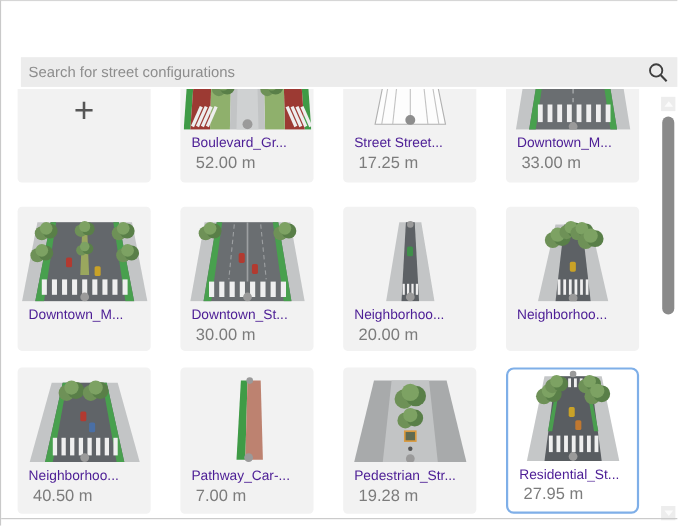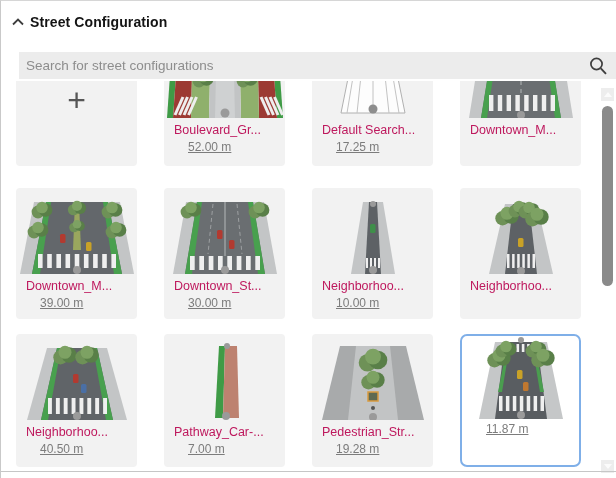--- a/index.html
+++ b/index.html
@@ -23,45 +23,37 @@
   .row1{height:85px;margin-bottom:22px;}
   .row2{height:131px;margin-bottom:15px;}
   .row3{height:133px;}
   .tile{background:#f2f2f2;border-radius:4px;overflow:hidden;box-sizing:border-box;cursor:pointer;position:relative;}
   .row1 .tile{border-radius:0 0 4px 4px;}
   .tile.selected{background:#ffffff;border:2px solid var(--sel,#7fafe8);border-radius:7px;}
   .thumb-wrap{height:86px;display:flex;align-items:flex-end;justify-content:center;overflow:hidden;}
   .row1 .thumb-wrap{height:37px;align-items:flex-start;}
   .row1 .thumb-wrap svg{margin-top:-58px;}
   .tile.selected .thumb-wrap{height:83px;}
-  .tname{margin:5px 0 0 10px;font-size:12.5px;color:#be185d;white-space:nowrap;overflow:hidden;}
-  .tsize{margin:3px 0 0 24px;font-size:12px;color:#7c7c7c;white-space:nowrap;text-decoration:underline;}
+  .tname{margin:5px 0 0 10px;font-size:12.5px;color:#4c1d95;white-space:nowrap;overflow:hidden;}
+  .tsize{margin:3px 0 0 14px;font-size:15px;color:#7c7c7c;white-space:nowrap;}
   .plus{width:100%;text-align:center;margin-top:0px;font-size:32px;font-weight:300;color:#565656;line-height:38px;}
   
   #scrollbar{position:absolute;right:1px;top:80px;width:15px;height:391px;}
   #scroll-up{position:absolute;right:2px;top:87px;width:13px;height:13px;background:#ededed;display:flex;align-items:center;justify-content:center;cursor:pointer;}
   #scroll-up::after{content:"";border-left:4px solid transparent;border-right:4px solid transparent;border-bottom:5px solid #fbfbfb;}
   #scroll-down{position:absolute;right:2px;top:459px;width:13px;height:13px;background:#ededed;display:flex;align-items:center;justify-content:center;cursor:pointer;}
   #scroll-down::after{content:"";border-left:4px solid transparent;border-right:4px solid transparent;border-top:5px solid #fbfbfb;}
   #scroll-thumb{position:absolute;right:3px;top:105px;width:11px;height:180px;background:#8a8a8a;border-radius:5.5px;cursor:pointer;}
   #bottom-line{position:absolute;left:0;top:470px;width:616px;height:1px;background:#c6c6c6;}
 </style>
 </head>
 <body>
 
 <div id="panel">
 
-  <div id="section-header">
-    <span id="chevron">
-      <svg width="12" height="8" viewBox="0 0 12 8">
-          <polyline points="1,6.5 6,1.5 11,6.5" fill="none" stroke="#3e3e3e" stroke-width="1.8"></polyline>
-        </svg>
-    </span>
-    <span id="section-title">Street Configuration</span>
-  </div>
 
   <div id="search-box">
     <input id="search-input" type="text" placeholder="Search for street configurations" style="">
     <span id="search-icon">
       <svg width="22" height="22" viewBox="0 0 22 22">
         <circle cx="9.5" cy="9" r="5.6" fill="none" stroke="#3f3f3f" stroke-width="1.7"></circle>
         <line x1="13.8" y1="13.4" x2="19" y2="18.8" stroke="#3f3f3f" stroke-width="1.9"></line>
       </svg>
     </span>
   </div>
@@ -113,21 +105,21 @@
             <svg width="80" height="95" viewBox="0 0 80 95">
               <polygon points="25,6 55,6 72,90 8,90" fill="#fdfdfd" stroke="#b0b0b0" stroke-width="1"></polygon>
               <line x1="28" y1="6" x2="14" y2="90" stroke="#c2c2c2"></line>
               <line x1="52" y1="6" x2="66" y2="90" stroke="#c2c2c2"></line>
               <line x1="33" y1="6" x2="24" y2="90" stroke="#c2c2c2"></line>
               <line x1="47" y1="6" x2="56" y2="90" stroke="#c2c2c2"></line>
               <line x1="40" y1="6" x2="40" y2="90" stroke="#c2c2c2"></line>
               <circle cx="40" cy="86" r="4.5" fill="#8d8d8d"></circle>
             </svg>
           </div>
-          <div class="tname">Default Search...</div>
+          <div class="tname">Street Street...</div>
           <div class="tsize">17.25 m</div>
         </div>
         <div class="tile">
           <div class="thumb-wrap">
             <svg width="108" height="95" viewBox="0 0 108 95">
               <polygon points="14,21 94,21 106,95 2,95" fill="#c3c5c6"></polygon>
               <polygon points="26,21 82,21 94,95 14,95" fill="#6a6e71"></polygon>
               <polygon points="26,21 31,21 20,95 14,95" fill="#48a04e"></polygon>
               <polygon points="77,21 82,21 94,95 88,95" fill="#48a04e"></polygon>
               <line x1="54" y1="21" x2="54" y2="70" stroke="#9da0a2" stroke-width="1.5" stroke-dasharray="5 4"></line>
@@ -142,20 +134,21 @@
               <rect x="39.6" y="72" width="4.4" height="16" fill="#efefef"></rect>
               <rect x="48.4" y="72" width="4.4" height="16" fill="#efefef"></rect>
               <rect x="57.2" y="72" width="4.4" height="16" fill="#efefef"></rect>
               <rect x="66.0" y="72" width="4.4" height="16" fill="#efefef"></rect>
               <rect x="74.8" y="72" width="4.4" height="16" fill="#efefef"></rect>
               <rect x="83.6" y="72" width="4.4" height="16" fill="#efefef"></rect>
               <circle cx="54" cy="92" r="4" fill="#9a9a9a"></circle>
             </svg>
           </div>
           <div class="tname">Downtown_M...</div>
+          <div class="tsize">33.00 m</div>
         </div>
       </div>
     <div class="grid-row row2" id="grid-row-2">
         <div class="tile">
           <div class="thumb-wrap">
             <svg width="118" height="78" viewBox="0 0 118 78">
               <polygon points="16,6 102,6 116,78 2,78" fill="#c3c5c6"></polygon>
               <polygon points="28,6 90,6 104,78 14,78" fill="#63676b"></polygon>
               <polygon points="28,6 33,6 22,78 14,78" fill="#48a04e"></polygon>
               <polygon points="85,6 90,6 104,78 96,78" fill="#48a04e"></polygon>
@@ -186,21 +179,20 @@
               <rect x="47.5" y="58" width="4.6" height="14" fill="#efefef"></rect>
               <rect x="56.7" y="58" width="4.6" height="14" fill="#efefef"></rect>
               <rect x="65.9" y="58" width="4.6" height="14" fill="#efefef"></rect>
               <rect x="75.1" y="58" width="4.6" height="14" fill="#efefef"></rect>
               <rect x="84.2" y="58" width="4.6" height="14" fill="#efefef"></rect>
               <rect x="93.4" y="58" width="4.6" height="14" fill="#efefef"></rect>
               <circle cx="59" cy="74" r="4" fill="#9a9a9a"></circle>
             </svg>
           </div>
           <div class="tname">Downtown_M...</div>
-          <div class="tsize">39.00 m</div>
         </div>
         <div class="tile">
           <div class="thumb-wrap">
             <svg width="108" height="78" viewBox="0 0 108 78">
               <polygon points="15,6 93,6 106,78 2,78" fill="#c3c5c6"></polygon>
               <polygon points="26,6 82,6 94,78 14,78" fill="#6a6e71"></polygon>
               <polygon points="26,6 31,6 21,78 14,78" fill="#48a04e"></polygon>
               <polygon points="77,6 82,6 94,78 87,78" fill="#48a04e"></polygon>
               <line x1="54" y1="6" x2="54" y2="60" stroke="#9da0a2" stroke-width="1.5"></line>
               <line x1="42" y1="8" x2="37" y2="58" stroke="#9da0a2" stroke-width="1" stroke-dasharray="4 3"></line>
@@ -235,21 +227,21 @@
               <rect x="27" y="28" width="5.5" height="9" rx="1.5" fill="#3f8f4a"></rect>
               <rect x="23.0" y="62" width="2.0" height="10" fill="#efefef"></rect>
               <rect x="27.0" y="62" width="2.0" height="10" fill="#efefef"></rect>
               <rect x="31.0" y="62" width="2.0" height="10" fill="#efefef"></rect>
               <rect x="35.0" y="62" width="2.0" height="10" fill="#efefef"></rect>
               <circle cx="30" cy="8" r="3" fill="#9a9a9a"></circle>
               <circle cx="30" cy="74" r="4" fill="#9a9a9a"></circle>
             </svg>
           </div>
           <div class="tname">Neighborhoo...</div>
-          <div class="tsize">10.00 m</div>
+          <div class="tsize">20.00 m</div>
         </div>
         <div class="tile">
           <div class="thumb-wrap">
             <svg width="88" height="78" viewBox="0 0 88 78">
               <polygon points="28,8 60,8 76,78 12,78" fill="#c3c5c6"></polygon>
               <polygon points="36,8 52,8 60,78 28,78" fill="#5d6165"></polygon>
               <rect x="35.0" y="10" width="2.0" height="8" fill="#efefef"></rect>
               <rect x="39.0" y="10" width="2.0" height="8" fill="#efefef"></rect>
               <rect x="43.0" y="10" width="2.0" height="8" fill="#efefef"></rect>
               <rect x="47.0" y="10" width="2.0" height="8" fill="#efefef"></rect>
@@ -371,21 +363,22 @@
               <rect x="32.9" y="62" width="3.5" height="15" fill="#efefef"></rect>
               <rect x="39.8" y="62" width="3.5" height="15" fill="#efefef"></rect>
               <rect x="46.8" y="62" width="3.5" height="15" fill="#efefef"></rect>
               <rect x="53.7" y="62" width="3.5" height="15" fill="#efefef"></rect>
               <rect x="60.6" y="62" width="3.5" height="15" fill="#efefef"></rect>
               <rect x="67.5" y="62" width="3.5" height="15" fill="#efefef"></rect>
               <circle cx="48" cy="6" r="3" fill="#9a9a9a"></circle>
               <circle cx="48" cy="81" r="4" fill="#9a9a9a"></circle>
             </svg>
           </div>
-          <div class="tsize">11.87 m</div>
+          <div class="tname">Residential_St...</div>
+          <div class="tsize">27.95 m</div>
         </div>
       </div>
   </div>
 
   <div id="scrollbar"></div>
   <div id="scroll-up"></div>
   <div id="scroll-thumb"></div>
   <div id="scroll-down"></div>
   <div id="bottom-line"></div>
 

